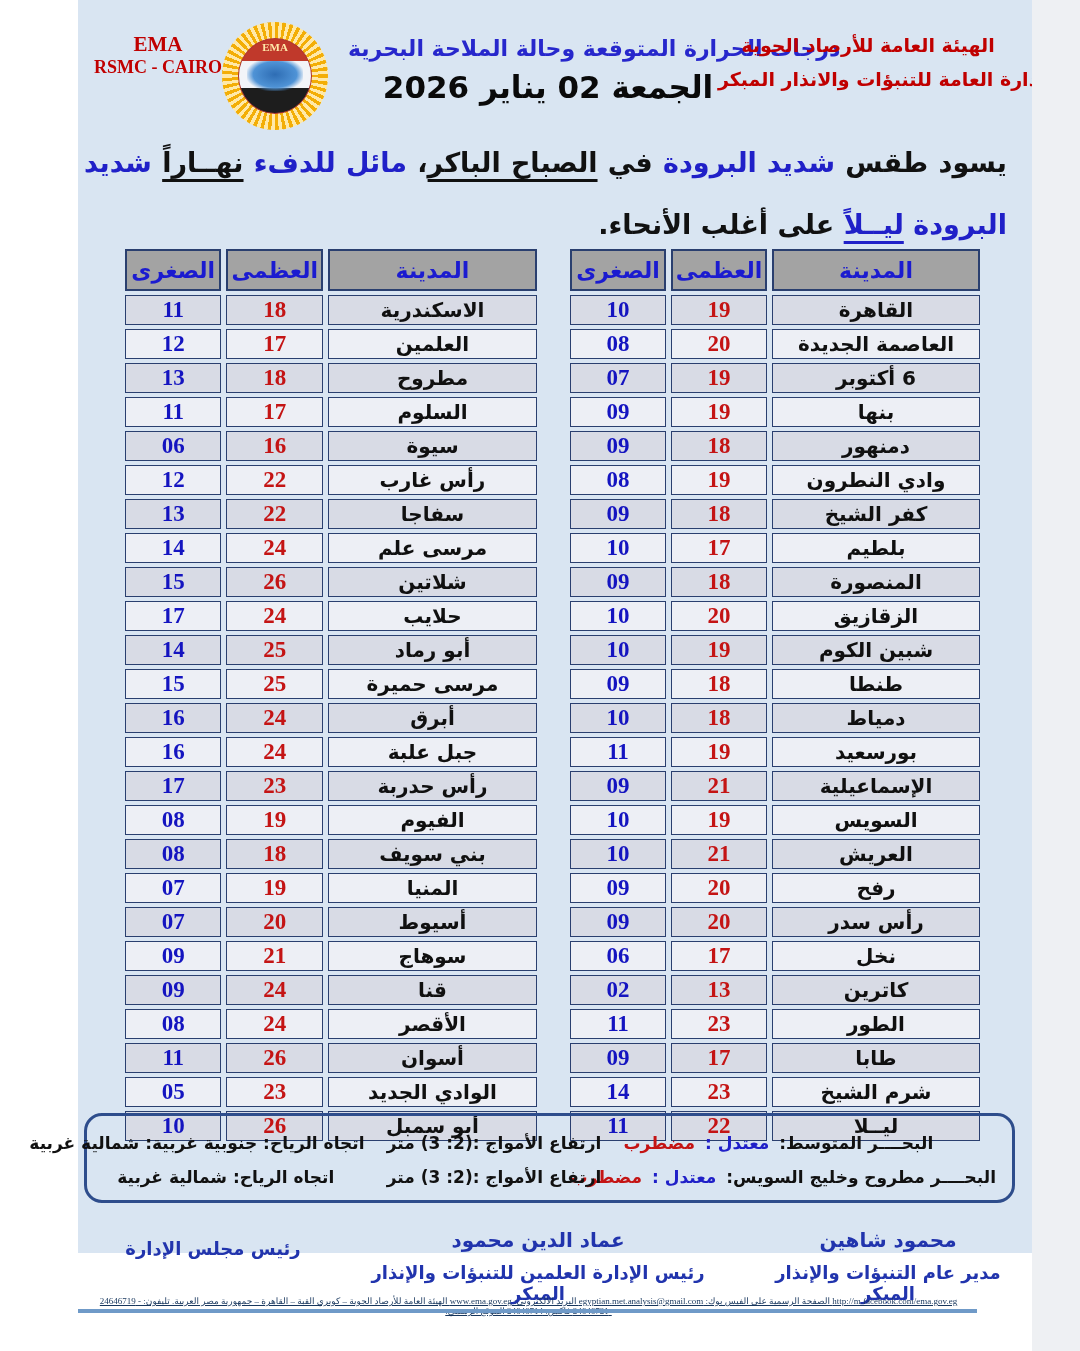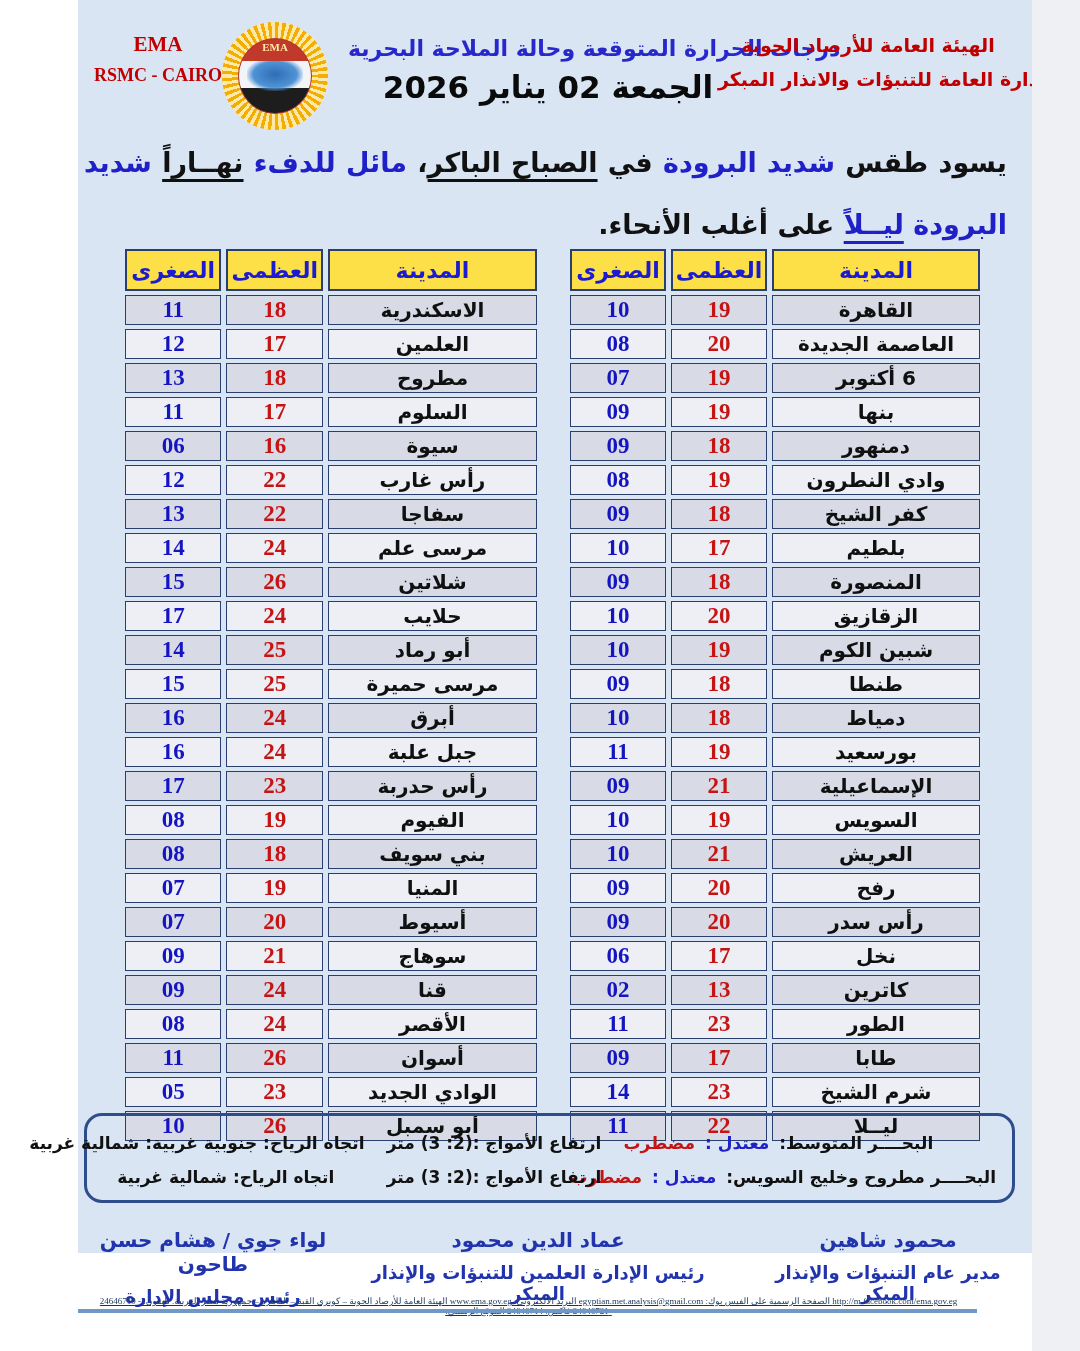--- a/index.html
+++ b/index.html
@@ -5,21 +5,21 @@
   html,body{margin:0;padding:0;background:#ffffff;}
   .canvas{position:relative;width:1080px;height:1351px;background:#ffffff;overflow:hidden;
           font-family:"DejaVu Sans",sans-serif;}
   .page{position:absolute;left:78px;top:0;width:954px;height:1253px;background:#d9e5f2;}
   .right-margin{position:absolute;left:1032px;top:0;width:48px;height:1351px;background:#eef0f3;}
 
   
   .ema-block{position:absolute;left:5px;top:32px;width:150px;text-align:center;
              color:#c00000;font-family:"Liberation Serif",serif;font-weight:bold;}
   .ema-line1{font-size:21px;}
-  .ema-line2{font-size:18px;margin-top:8px;}
+  .ema-line2{font-size:18px;}
 
   .logo{position:absolute;left:144px;top:22px;width:106px;height:108px;}
   .sun{position:absolute;inset:0;border-radius:50%;
        background:repeating-conic-gradient(#f3ae06 0deg 4deg,#ffe9a8 4deg 8deg);}
   .flag{position:absolute;inset:16px;border-radius:50%;overflow:hidden;border:1px solid #a33;
         background:linear-gradient(180deg,#c0392b 0%,#c0392b 30%,#f2f4f8 30%,#f2f4f8 66%,#1d1d1d 66%);}
   .logo-ema{position:absolute;top:2px;left:50%;transform:translateX(-50%);
             font-size:11px;font-weight:bold;color:#ffe9a8;font-family:"Liberation Serif",serif;}
   .cloud{position:absolute;top:22px;left:8px;right:8px;height:30px;
          background:radial-gradient(ellipse at 50% 45%,#2e6db4 0%,#4f93d6 55%,rgba(79,147,214,0) 75%);}
@@ -37,21 +37,21 @@
   .seg-black{color:#111;}
   .seg-blue{color:#2020c8;}
   .seg-black-u{color:#111;text-decoration:underline;text-decoration-thickness:2.5px;text-underline-offset:7px;}
   .seg-blue-u{color:#2020c8;text-decoration:underline;text-decoration-thickness:2.5px;text-underline-offset:7px;}
 
   
   table.temps{position:absolute;top:245px;border-collapse:separate;border-spacing:5px 4px;
               table-layout:fixed;}
   #left-table{left:42px;width:422px;}
   #right-table{left:487px;width:420px;}
-  table.temps th{background:#fde047;color:#1b1bd0;border:2px solid #2a3f6f;height:36px;
+  table.temps th{background:#a3a3a3;color:#1b1bd0;border:2px solid #2a3f6f;height:36px;
                  font-size:22px;font-weight:bold;text-align:center;vertical-align:middle;}
   table.temps td{border:1px solid #2a3f6f;height:26px;text-align:center;vertical-align:middle;}
   table.temps col.c-city{width:52%;} table.temps col.c-max{width:24%;} table.temps col.c-min{width:24%;}
   tr.odd td{background:#d8dbe5;} tr.even td{background:#edeff5;}
   td.city{color:#101010;font-size:20px;font-weight:bold;}
   td.max{color:#c41414;font-family:"Liberation Serif",serif;font-size:23px;font-weight:bold;}
   td.min{color:#1414c0;font-family:"Liberation Serif",serif;font-size:23px;font-weight:bold;}
 
   
   .marine{position:absolute;left:6px;top:1113px;width:931px;height:90px;box-sizing:border-box;
@@ -414,21 +414,20 @@
 
     <div class="sig" id="sig-0">
       <div class="sig-name">محمود شاهين</div>
       <div class="sig-title">مدير عام التنبؤات والإنذار المبكر</div>
     </div>
     <div class="sig" id="sig-1">
       <div class="sig-name">عماد الدين محمود</div>
       <div class="sig-title">رئيس الإدارة العلمين للتنبؤات والإنذار المبكر</div>
     </div>
     <div class="sig" id="sig-2">
-      <div class="sig-name">لواء جوي / هشام حسن طاحون</div>
       <div class="sig-title">رئيس مجلس الإدارة</div>
     </div>
 
     <div class="contact">http://m.facebook.com/ema.gov.eg الصفحة الرسمية على الفيس بوك: egyptian.met.analysis@gmail.com البريد الالكترونى: www.ema.gov.eg الهيئة العامة للأرصاد الجوية – كوبري القبة – القاهرة – جمهورية مصر العربية. تليفون: - 24646719 -24646721 فاكس: 24646714 الموقع الرسمي:</div>
     <div class="footer-rule"></div>
 
   </div>
   <div class="right-margin"></div>
 </div>
 

